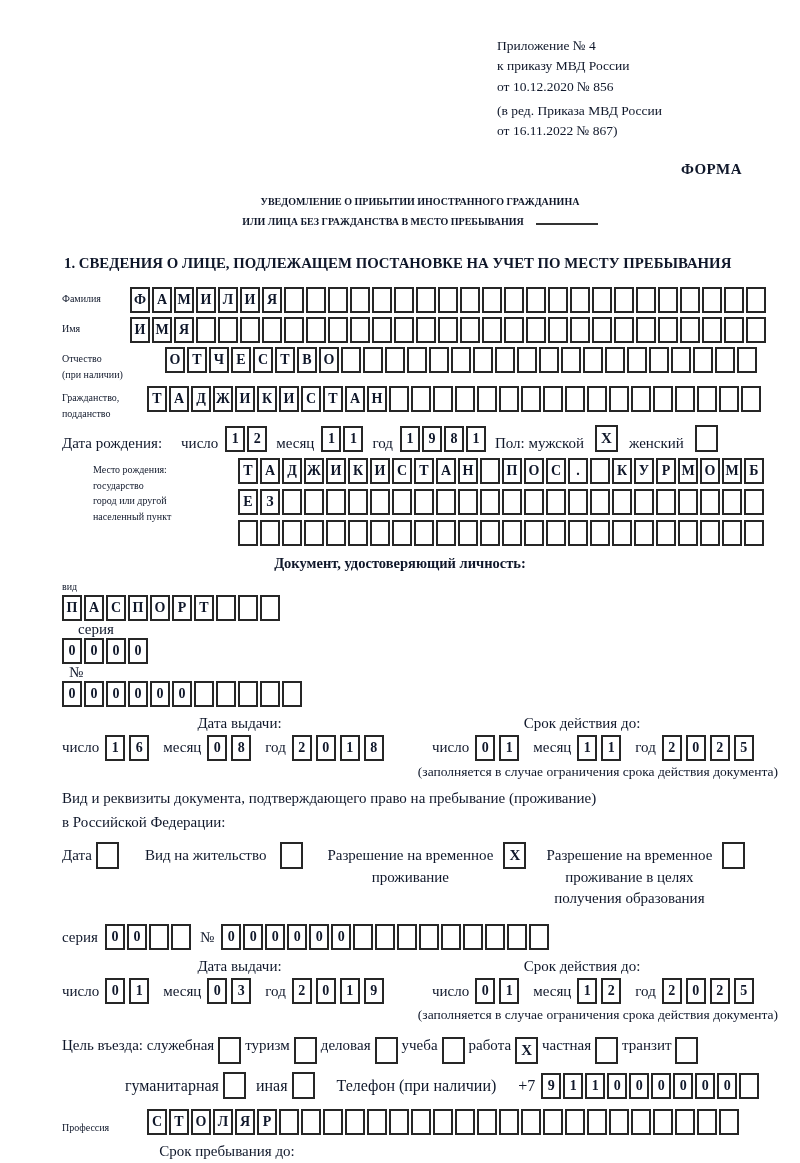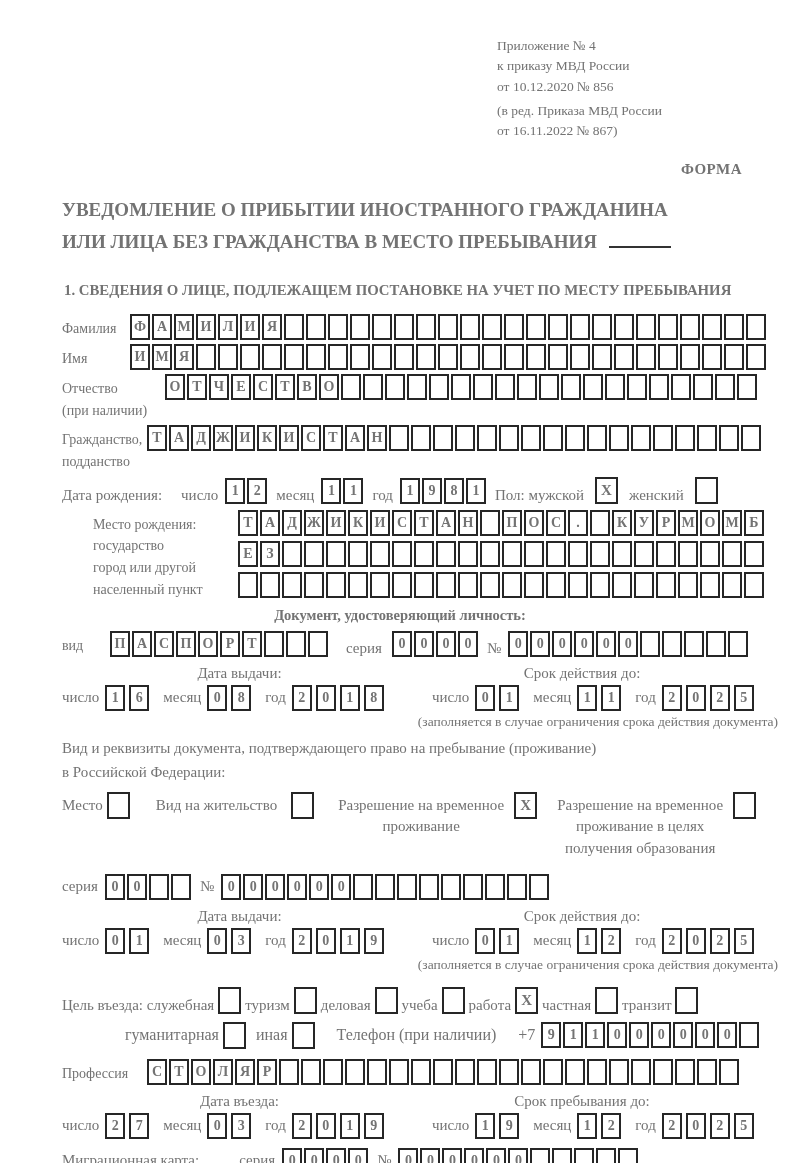--- a/index.html
+++ b/index.html
@@ -1,30 +1,30 @@
 <!DOCTYPE html>
 <html><head>
 <meta charset="utf-8">
 <style>
   * { margin:0; padding:0; box-sizing:border-box; }
   html,body { background:#e8e8e8; }
   .page {
     width:800px; height:1163px; background:#ffffff; margin:0 auto;
-    font-family:"Liberation Serif", serif; color:#737373;
+    font-family:"Liberation Serif", serif; color:#0f172a;
     padding:36px 22px 10px 62px; overflow:hidden; position:relative;
   }
   .appendix { margin-left:auto; margin-right:116px; width:fit-content; font-size:13.5px; line-height:1.5; }
   .appendix .gap { height:4px; }
   .forma { text-align:right; margin:20px 36px 0 0; font-weight:bold; font-size:15px; letter-spacing:.5px; }
-  .title { text-align:left; font-weight:bold; font-size:19px; line-height:1.65; margin-top:16px; }
+  .title { text-align:center; font-weight:bold; font-size:10px; line-height:1.65; margin-top:16px; }
   .title-blank { display:inline-block; width:62px; border-bottom:2px solid #333; height:14px; margin-left:12px; vertical-align:baseline; }
   .section-h { font-weight:bold; font-size:14.8px; margin:25px 0 15px 2px; }
 
   .frow { display:flex; align-items:flex-start; margin-bottom:4px; }
-  .flabel { font-size:14px; flex:0 0 auto; line-height:1.55; padding-top:4px; }
+  .flabel { font-size:10px; flex:0 0 auto; line-height:1.55; padding-top:4px; }
   .boxes { display:flex; flex-wrap:nowrap; flex:0 0 auto; }
   .cbox {
     display:inline-flex; align-items:center; justify-content:center;
     width:20px; height:26px; border:2px solid #262626; margin-right:2px;
     font-size:14px; font-weight:600; flex:0 0 auto; background:#fff;
   }
   .ckbox {
     display:inline-flex; align-items:center; justify-content:center;
     width:23px; height:27px; border:2px solid #262626; margin:0 4px;
     font-size:15px; font-weight:600; flex:0 0 auto;
@@ -48,21 +48,21 @@
   .date-group .boxes .cbox { margin-right:4px; }
   .date-note { font-size:13.5px; text-align:right; margin:3px 0 2px 0; }
 
   .para { font-size:15px; line-height:1.6; margin-top:6px; }
 
   .permits { display:flex; align-items:flex-start; margin-top:8px; }
   .permit { display:flex; align-items:flex-start; flex:0 0 auto; }
   .permit .ptext { font-size:15px; line-height:1.45; padding-top:3px; }
   .permit .ptext.center { text-align:center; }
 
-  .purpose-row { display:flex; align-items:flex-end; margin-top:14px; }
+  .purpose-row { display:flex; align-items:flex-start; margin-top:14px; }
   .purpose-row .plbl { font-size:15px; flex:0 0 auto; }
   .purpose-row2 { display:flex; align-items:center; margin-top:8px; padding-left:63px; }
   .phone-boxes { display:flex; margin-left:6px; }
 
   .mig-row { display:flex; align-items:center; margin-top:9px; }
 </style>
 </head>
 <body>
 
 <div class="page">
@@ -337,21 +337,21 @@
           <span class="cbox"></span>
           <span class="cbox"></span>
           <span class="cbox"></span>
           <span class="cbox"></span>
         </span>
     </span>
   </div>
 
   <div class="doc-heading">Документ, удостоверяющий личность:</div>
 
-  <div class="frow" style="align-items:flex-end;">
+  <div class="frow" style="align-items:flex-start;flex-direction:column;">
     <span class="flabel w48" style="padding-top:0">вид</span>
     <span class="boxes">
         <span class="cbox">П</span>
         <span class="cbox">А</span>
         <span class="cbox">С</span>
         <span class="cbox">П</span>
         <span class="cbox">О</span>
         <span class="cbox">Р</span>
         <span class="cbox">Т</span>
         <span class="cbox"></span>
@@ -429,21 +429,21 @@
     <div class="date-note">(заполняется в случае ограничения срока действия документа)</div>
   </div>
 
   <div class="para">
     <div>Вид и реквизиты документа, подтверждающего право на пребывание (проживание)</div>
     <div>в Российской Федерации:</div>
   </div>
 
   <div class="permits">
     <div class="permit">
-      <span class="ptext">Место</span>
+      <span class="ptext">Дата</span>
       <span class="ckbox"></span>
     </div>
     <div class="permit" style="margin-left:22px;">
       <span class="ptext">Вид на жительство</span>
       <span class="ckbox" style="margin-left:14px;"></span>
     </div>
     <div class="permit" style="margin-left:20px;">
       <span class="ptext center">
         <span>Разрешение на временное</span><br>
         <span>проживание</span>
@@ -602,21 +602,20 @@
         <span class="cbox"></span>
         <span class="cbox"></span>
         <span class="cbox"></span>
         <span class="cbox"></span>
         <span class="cbox"></span>
       </span>
   </div>
 
   <div class="dates-block">
     <div class="dates-headers">
-      <span class="dh-left">Дата въезда:</span>
       <span class="dh-right">Срок пребывания до:</span>
     </div>
     <div class="dates-row">
       <div class="date-group left">
         <span class="dlbl">число</span>
         <span class="boxes">
             <span class="cbox">2</span>
             <span class="cbox">7</span>
           </span>
         <span class="dlbl mid">месяц</span>

